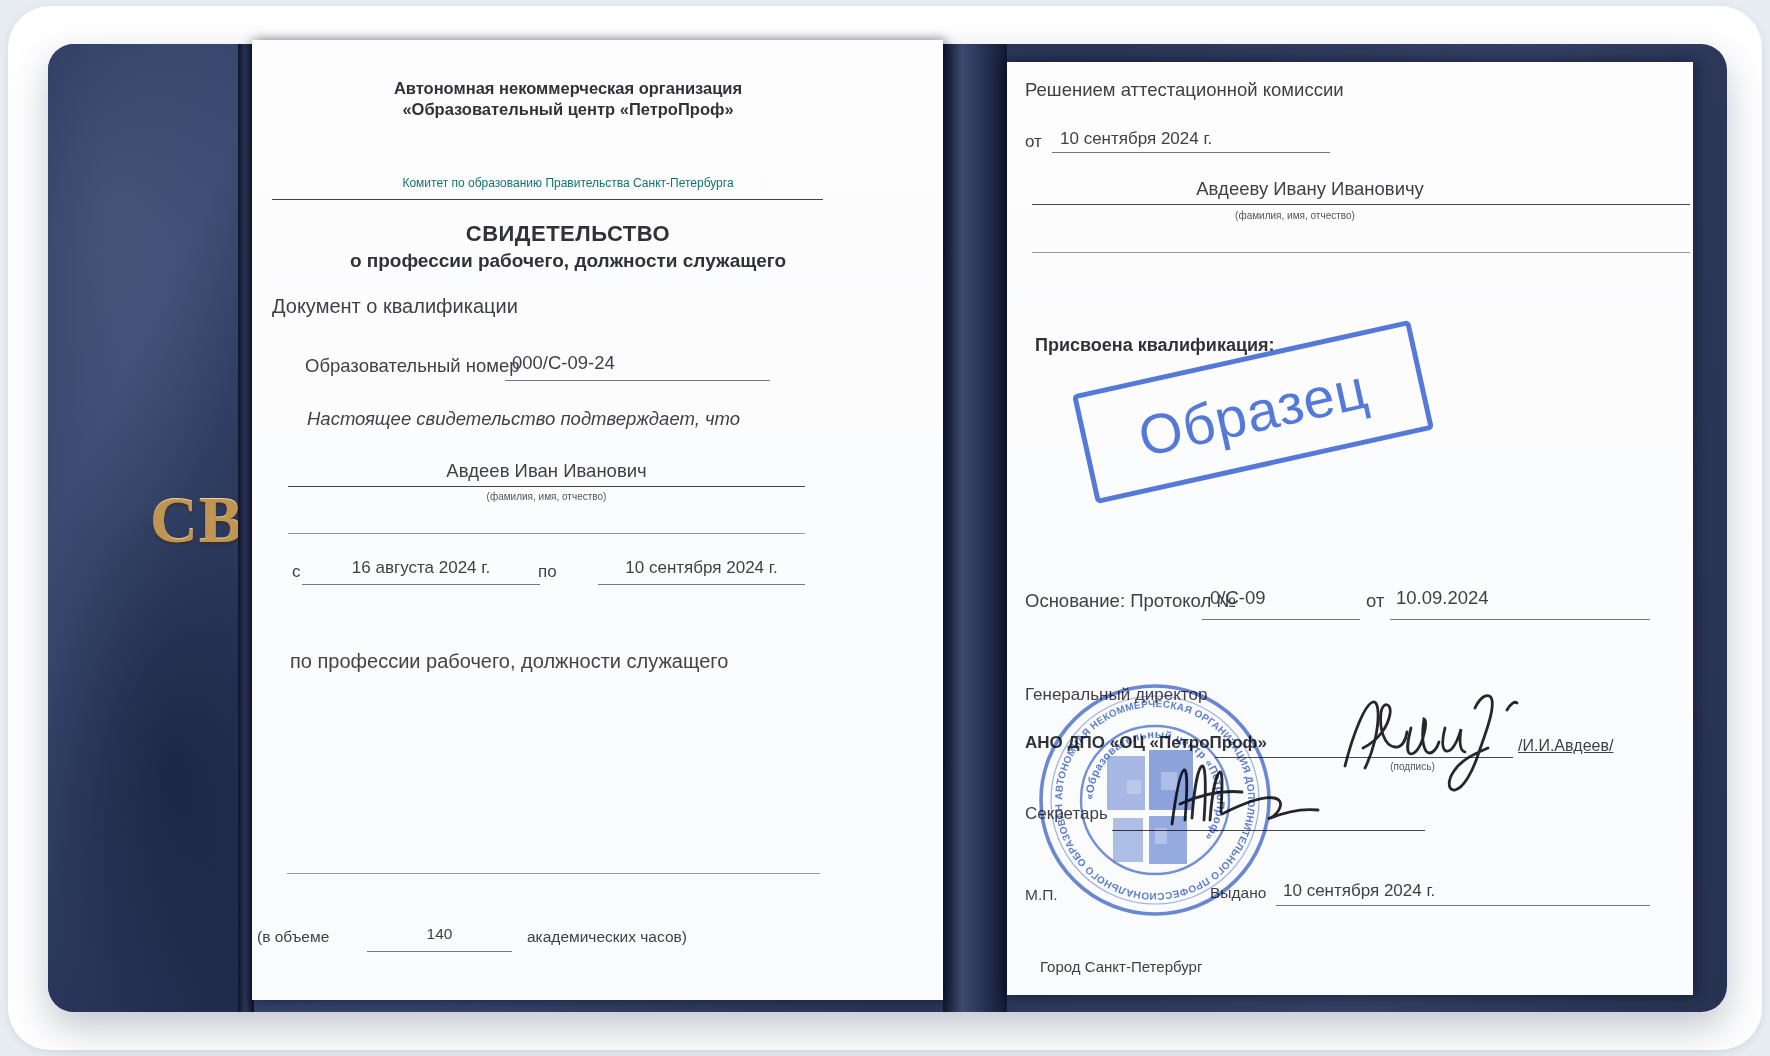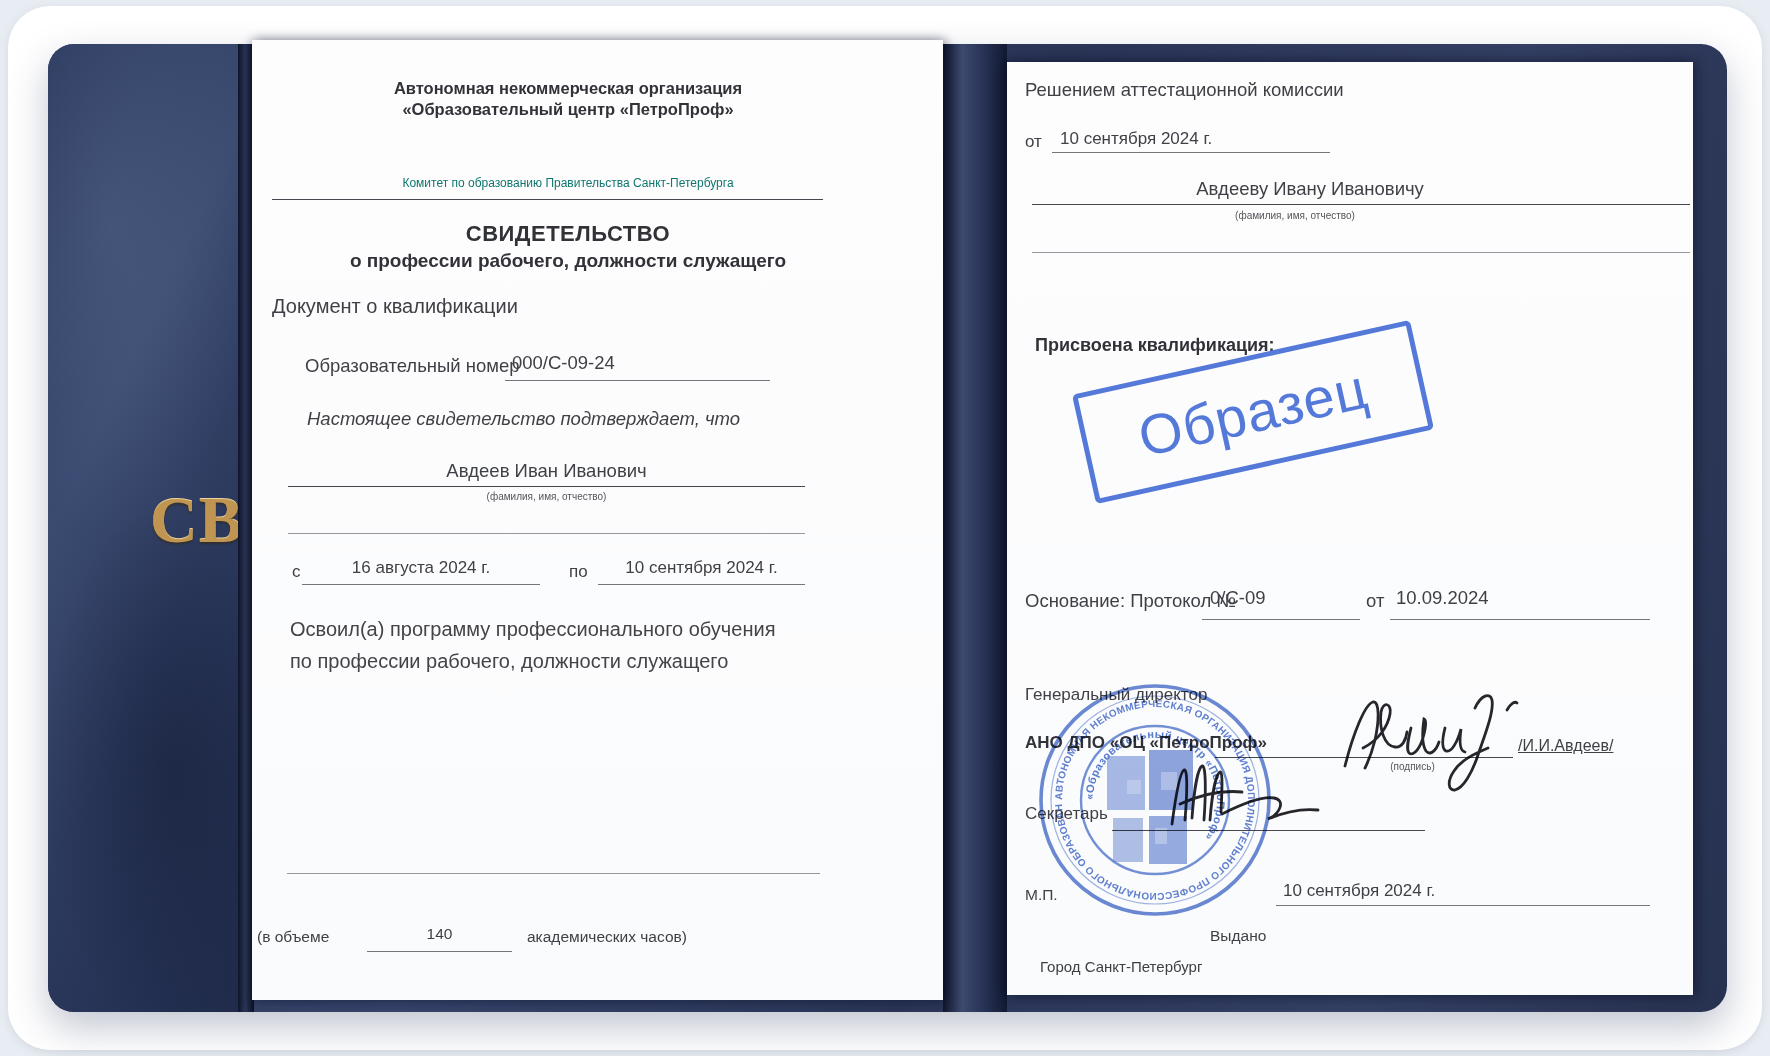--- a/index.html
+++ b/index.html
@@ -94,25 +94,24 @@
   <div class="t body1" style="left:307px;top:408px;font-style:italic;">Настоящее свидетельство подтверждает, что</div>
 
   <div class="t body1 c" style="left:288px;top:460px;width:517px;">Авдеев Иван Иванович</div>
   <div class="ln2" style="left:288px;top:486px;width:517px;"></div>
   <div class="t hint c" style="left:288px;top:491px;width:517px;">(фамилия, имя, отчество)</div>
   <div class="ln3" style="left:288px;top:533px;width:517px;"></div>
 
   <div class="t body2" style="left:292px;top:562px;">с</div>
   <div class="t body2 c" style="left:302px;top:558px;width:238px;">16 августа 2024 г.</div>
   <div class="ln" style="left:302px;top:584px;width:238px;"></div>
-  <div class="t body2" style="left:569px;top:562px;text-align:right;">по</div>
+  <div class="t body2" style="left:538px;top:562px;text-align:right;">по</div>
   <div class="t body2 c" style="left:598px;top:558px;width:207px;">10 сентября 2024 г.</div>
   <div class="ln" style="left:598px;top:584px;width:207px;"></div>
 
-  <div class="t prog" style="left:290px;top:618px;">Освоил(а) программу профессионального обучения</div>
   <div class="t prog" style="left:290px;top:650px;">по профессии рабочего, должности служащего</div>
 
   <div class="ln3" style="left:287px;top:873px;width:533px;"></div>
 
   <div class="t small" style="left:257px;top:928px;">(в объеме</div>
   <div class="t small c" style="left:367px;top:925px;width:145px;">140</div>
   <div class="ln" style="left:367px;top:951px;width:145px;"></div>
   <div class="t small" style="left:527px;top:928px;">академических часов)</div>
 
   <div class="page page-right"></div>
@@ -143,21 +142,21 @@
   <div class="t" style="left:1025px;top:685px;font-size:17px;">Генеральный директор</div>
   <div class="t b" style="left:1025px;top:733px;font-size:17px;">АНО ДПО «ОЦ «ПетроПроф»</div>
   <div class="ln2" style="left:1215px;top:757px;width:298px;"></div>
   <div class="t hint c" style="left:1340px;top:761px;width:145px;">(подпись)</div>
   <div class="t" style="left:1518px;top:737px;font-size:16px;text-decoration:underline;">/И.И.Авдеев/</div>
 
   <div class="t" style="left:1025px;top:804px;font-size:17px;">Секретарь</div>
   <div class="ln2" style="left:1112px;top:830px;width:313px;"></div>
 
   <div class="t small" style="left:1025px;top:886px;">М.П.</div>
-  <div class="t small" style="left:1210px;top:884px;margin-top:43px;">Выдано</div>
+  <div class="t small" style="left:1210px;top:884px;">Выдано</div>
   <div class="t small" style="left:1283px;top:881px;font-size:17px;">10 сентября 2024 г.</div>
   <div class="ln" style="left:1276px;top:905px;width:374px;"></div>
 
   <div class="t city" style="left:1040px;top:958px;">Город Санкт-Петербург</div>
 
   <svg class="seal" viewBox="0 0 240 240">
     <defs>
       <path id="sealOuterPath" d="M 120,120 m -93,0 a 93,93 0 1,1 186,0 a 93,93 0 1,1 -186,0"></path>
       <path id="sealInnerPath" d="M 120,120 m -62,0 a 62,62 0 1,1 124,0 a 62,62 0 1,1 -124,0"></path>
     </defs>

